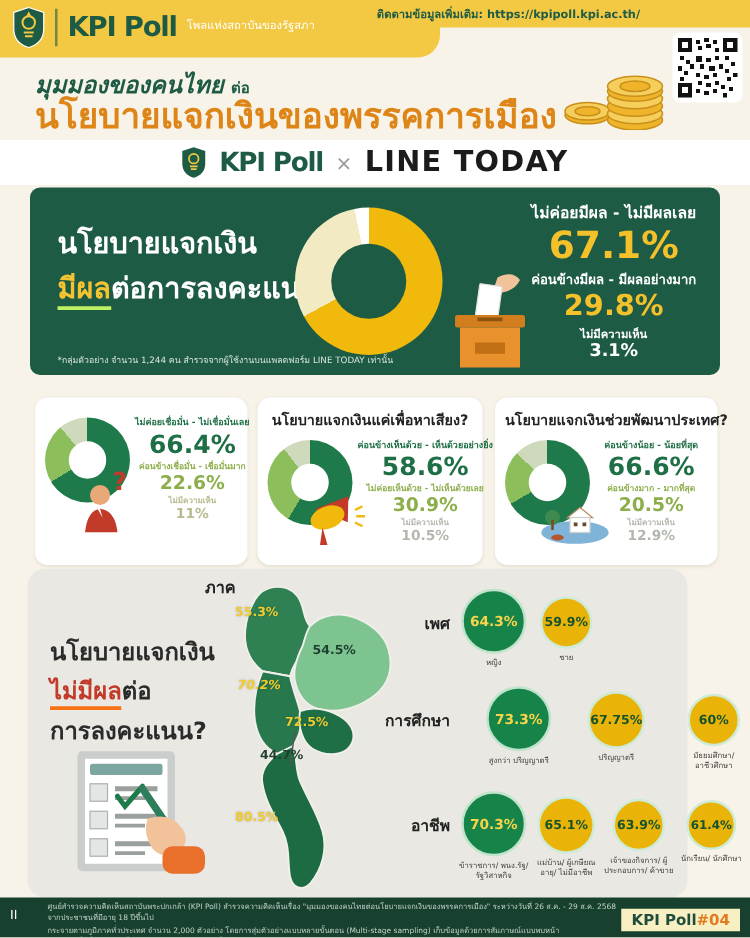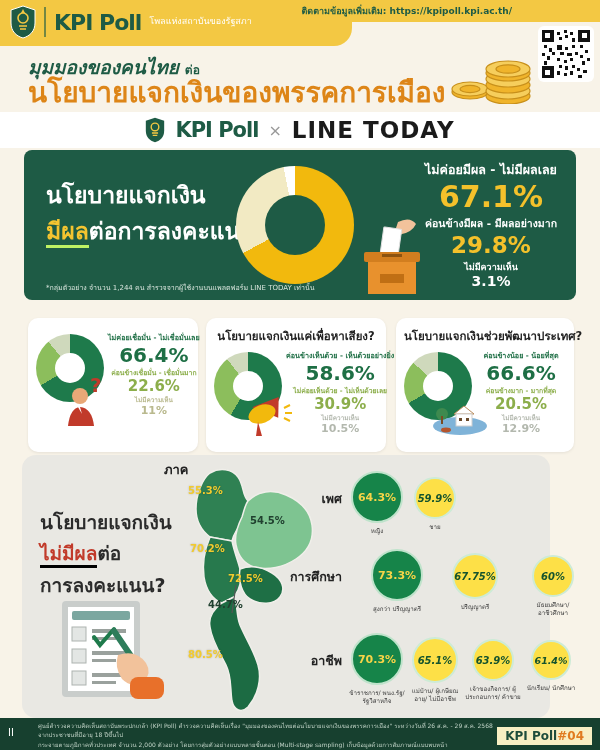--- a/index.html
+++ b/index.html
@@ -71,37 +71,37 @@
 
   
   .bottom-card { position:absolute; top:455px; left:22px; width:528px; height:263px; background:#E9E8E3; border-radius:14px; }
   .region-word { position:absolute; top:4px; left:142px; font-size:13px; font-weight:bold; color:#222222; }
   .map-wrap { position:absolute; top:12px; left:128px; width:180px; height:248px; }
   .map-label { position:absolute; font-size:10px; font-weight:bold; white-space:nowrap; }
   .map-label.yellow { color:#F2CB2E; text-shadow:0 0 2px rgba(0,0,0,.25); }
   .map-label.dark { color:#20402F; }
   .lbl-north { top:30px; left:166px; }
   .lbl-northeast { top:60px; left:228px; }
-  .lbl-central { top:88px; left:168px; }
+  .lbl-central { top:88px; left:168px;font-style:italic; }
   .lbl-east { top:118px; left:206px; }
   .lbl-bangkok { top:144px; left:186px; color:#333333; }
   .lbl-south { top:194px; left:166px; }
   .bq { position:absolute; top:52px; left:18px; width:160px; font-size:19px; font-weight:bold; color:#2b2b2b; line-height:1.65; }
-  .bq .red { color:#C13A2A; border-bottom:3px solid #000000; padding-bottom:1px; }
+  .bq .red { color:#C13A2A; border-bottom:3px solid #f97316; padding-bottom:1px; }
   .ballot-illu { position:absolute; top:142px; left:26px; }
 
   .demo-row { position:absolute; left:264px; display:flex; align-items:flex-start; }
   .demo-row.r1 { top:16px; }
   .demo-row.r2 { top:94px;gap:20px; }
   .demo-row.r3 { top:178px; }
-  .demo-cat { width:62px; text-align:right; font-size:12.5px; font-weight:bold; color:#222222; padding-top:18px; padding-right:6px; white-space:nowrap; }
+  .demo-cat { width:62px; text-align:right; font-size:12.5px; font-weight:bold; color:#222222; padding-top:18px; padding-right:6px; white-space:nowrap;margin-left:18px; }
   .demo-item { width:58px; display:flex; flex-direction:column; align-items:center; }
   .circle { border-radius:50%; display:flex; align-items:center; justify-content:center; font-weight:bold; }
   .circle.em { background:#168449; color:#F7D448; border:2px solid #BFE3CB; }
-  .circle.li { background:#fde047; color:#14532D; border:2px solid #CDEBD6;font-style:italic; }
+  .circle.li { background:#eab308; color:#14532D; border:2px solid #CDEBD6; }
   .sz-a { width:52px; height:52px; font-size:11px; margin-top:0; }
   .sz-b { width:46px; height:46px; font-size:10px; margin-top:4px; }
   .sz-c { width:42px; height:42px; font-size:10px; margin-top:6px; }
   .sz-d { width:40px; height:40px; font-size:9.5px; margin-top:7px; }
   .demo-item-label { margin-top:4px; font-size:6.2px; color:#3a3a3a; text-align:center; line-height:1.35; }
 
   
   .footer { position:absolute; top:718px; left:0; width:600px; height:32px; background:#17402F; }
   .page-marker { position:absolute; top:9px; left:8px; font-size:10px; color:#FFFFFF; }
   .foot-text { position:absolute; top:3px; left:38px; width:460px; font-size:6px; color:#C2D4C8; line-height:1.55; }

